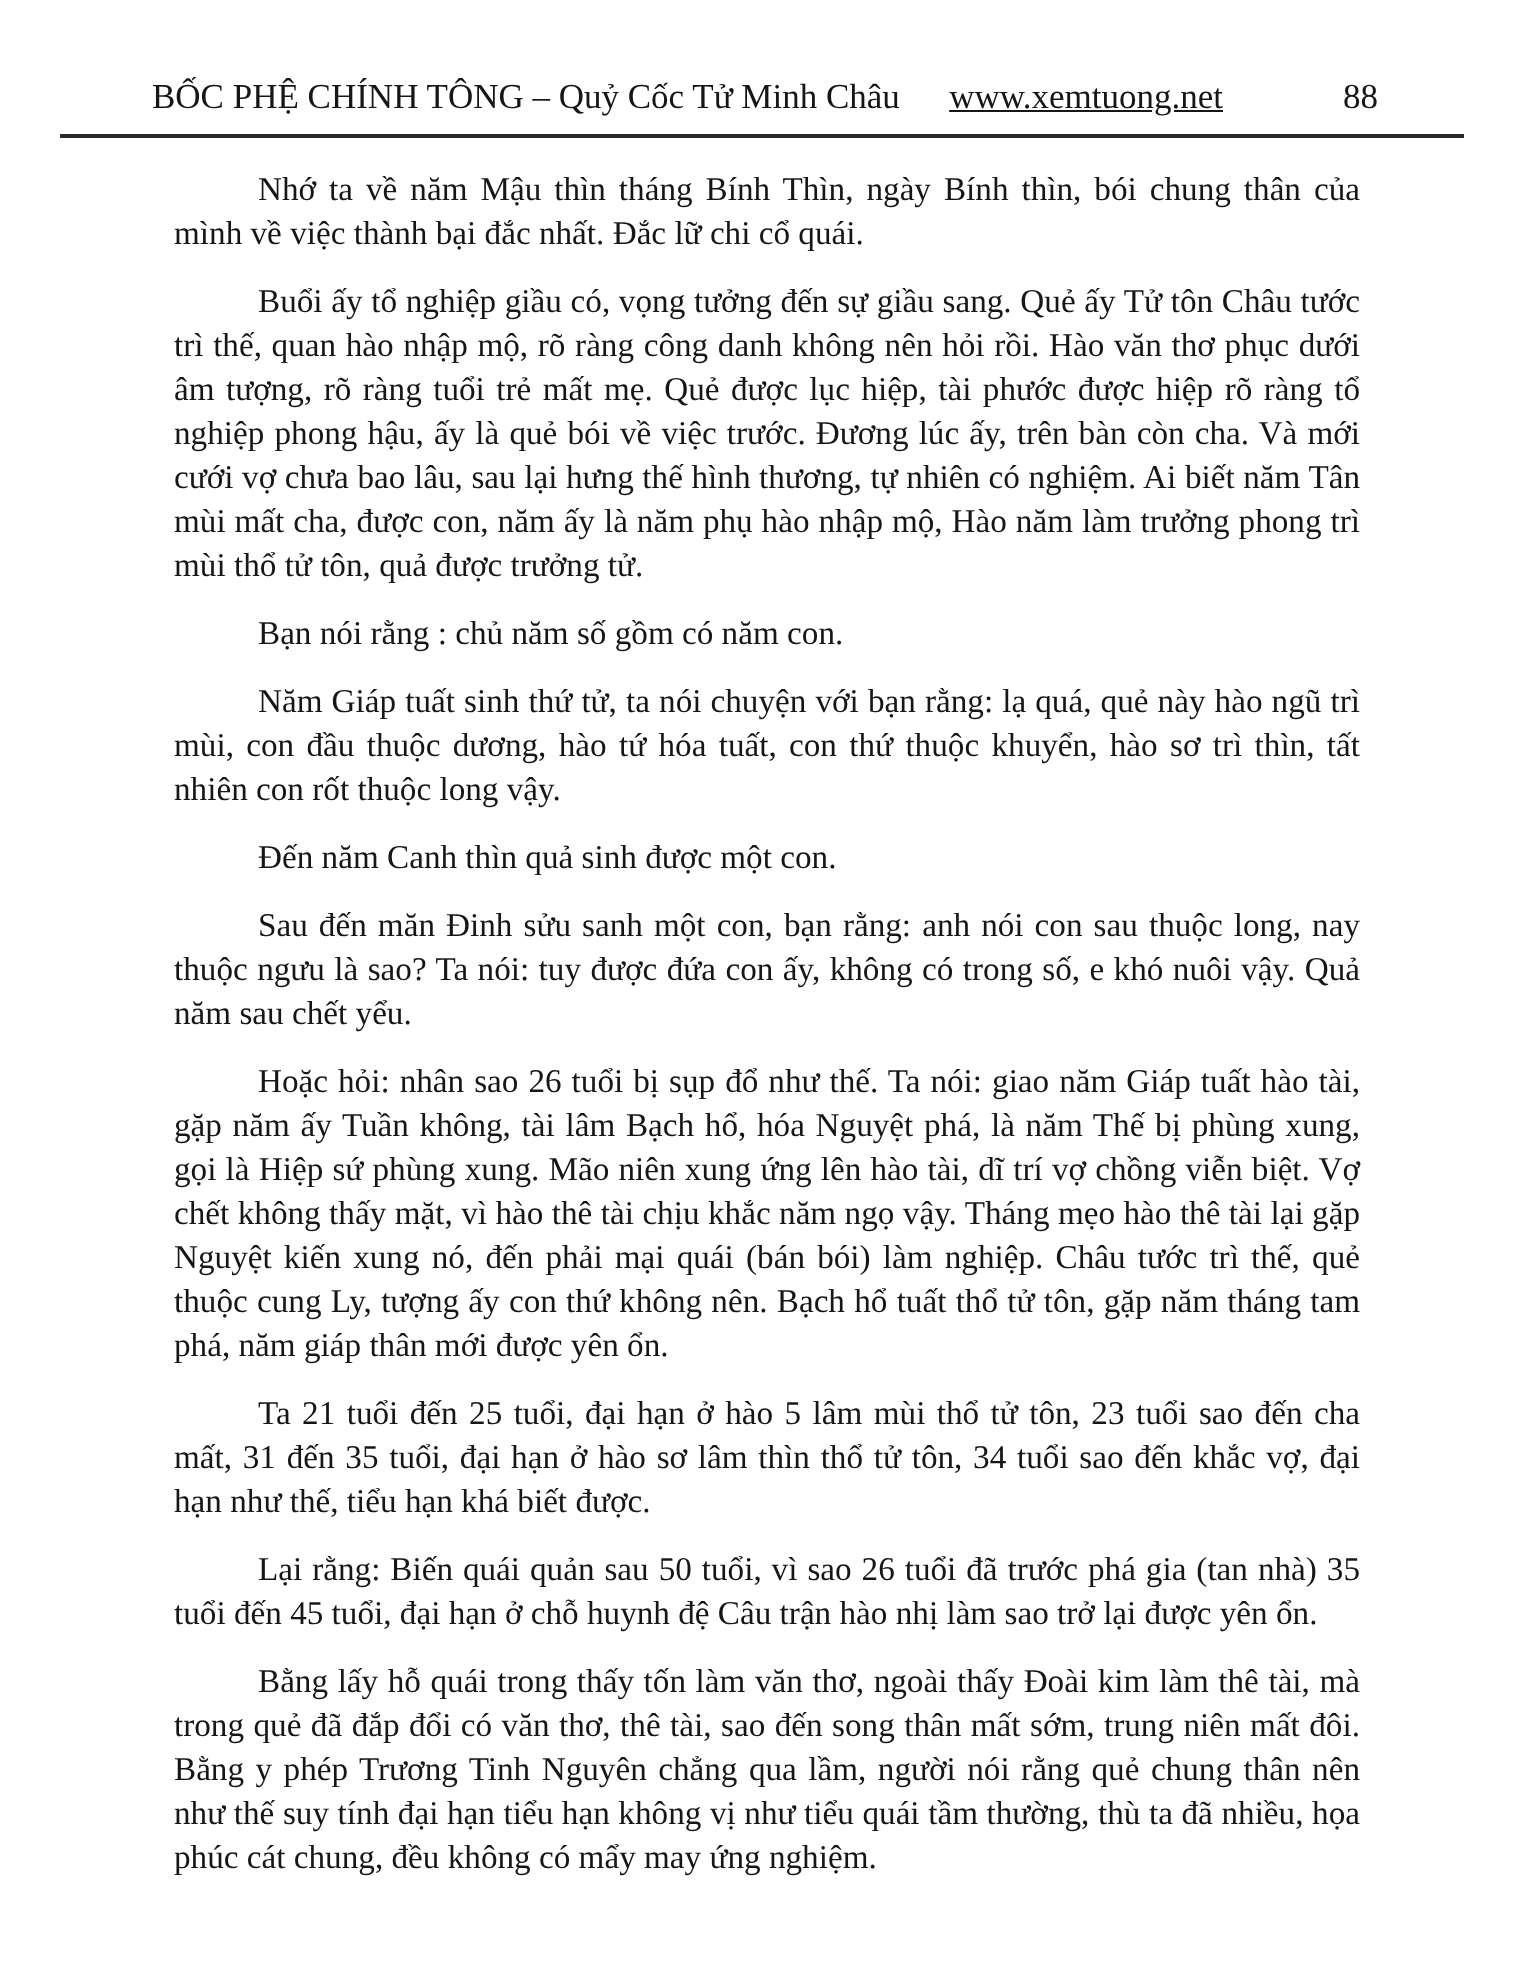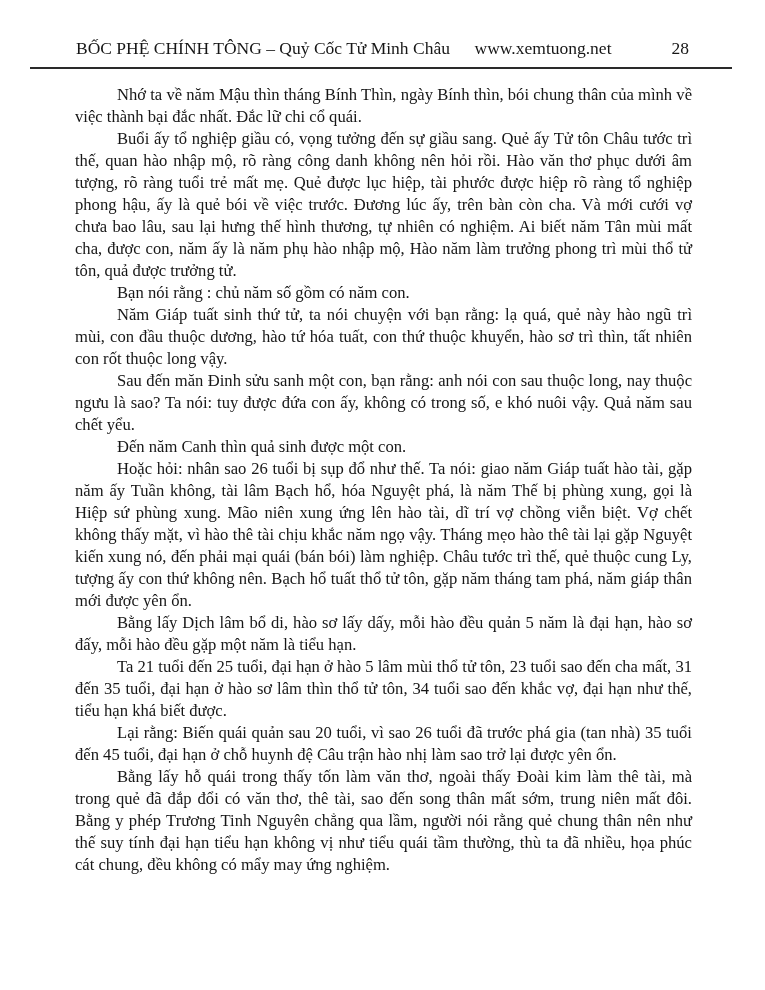--- a/index.html
+++ b/index.html
@@ -21,65 +21,65 @@
     display: flex;
     align-items: center;
     padding: 38px 76px 0 76px;
     font-size: 17.5px;
     line-height: 20px;
     white-space: nowrap;
   }
   .header .title { flex: none; }
   .header .spacer { flex: 1 1 auto; }
   .header .url {
+    text-decoration: underline;
     color: #161616;
     margin-right: 60px;
     cursor: pointer;
   }
   .header .pagenum { flex: none; }
   .rule {
     border: none;
     border-top: 2px solid #2a2a2a;
     margin: 9px 33px 0 30px;
     height: 0;
   }
   .body-text {
     margin: 15px 73px 0 75px;
     font-size: 16.6px;
     line-height: 22px;
     text-align: justify;
   }
   .body-text p {
-    margin: 0;
+    margin: 12px;
     padding: 0;
     text-indent: 42px;
     font-family: Liberation Serif, serif;
   }
 </style>
 </head>
 <body>
 
 <div class="page">
 
   <div class="header">
     <span class="title">BỐC PHỆ CHÍNH TÔNG – Quỷ Cốc Tử Minh Châu</span>
     <span class="spacer"></span>
     <span class="url">www.xemtuong.net</span>
-    <span class="pagenum">28</span>
+    <span class="pagenum">88</span>
   </div>
 
   <div class="rule"></div>
 
   <div class="body-text">
       <p>Nhớ ta về năm Mậu thìn tháng Bính Thìn, ngày Bính thìn, bói chung thân của mình về việc thành bại đắc nhất. Đắc lữ chi cổ quái.</p>
       <p>Buổi ấy tổ nghiệp giầu có, vọng tưởng đến sự giầu sang. Quẻ ấy Tử tôn Châu tước trì thế, quan hào nhập mộ, rõ ràng công danh không nên hỏi rồi. Hào văn thơ phục dưới âm tượng, rõ ràng tuổi trẻ mất mẹ. Quẻ được lục hiệp, tài phước được hiệp rõ ràng tổ nghiệp phong hậu, ấy là quẻ bói về việc trước. Đương lúc ấy, trên bàn còn cha. Và mới cưới vợ chưa bao lâu, sau lại hưng thế hình thương, tự nhiên có nghiệm. Ai biết năm Tân mùi mất cha, được con, năm ấy là năm phụ hào nhập mộ, Hào năm làm trưởng phong trì mùi thổ tử tôn, quả được trưởng tử.</p>
       <p>Bạn nói rằng : chủ năm số gồm có năm con.</p>
       <p>Năm Giáp tuất sinh thứ tử, ta nói chuyện với bạn rằng: lạ quá, quẻ này hào ngũ trì mùi, con đầu thuộc dương, hào tứ hóa tuất, con thứ thuộc khuyển, hào sơ trì thìn, tất nhiên con rốt thuộc long vậy.</p>
+      <p>Đến năm Canh thìn quả sinh được một con.</p>
       <p>Sau đến măn Đinh sửu sanh một con, bạn rằng: anh nói con sau thuộc long, nay thuộc ngưu là sao? Ta nói: tuy được đứa con ấy, không có trong số, e khó nuôi vậy. Quả năm sau chết yểu.</p>
-      <p>Đến năm Canh thìn quả sinh được một con.</p>
       <p>Hoặc hỏi: nhân sao 26 tuổi bị sụp đổ như thế. Ta nói: giao năm Giáp tuất hào tài, gặp năm ấy Tuần không, tài lâm Bạch hổ, hóa Nguyệt phá, là năm Thế bị phùng xung, gọi là Hiệp sứ phùng xung. Mão niên xung ứng lên hào tài, dĩ trí vợ chồng viễn biệt. Vợ chết không thấy mặt, vì hào thê tài chịu khắc năm ngọ vậy. Tháng mẹo hào thê tài lại gặp Nguyệt kiến xung nó, đến phải mại quái (bán bói) làm nghiệp. Châu tước trì thế, quẻ thuộc cung Ly, tượng ấy con thứ không nên. Bạch hổ tuất thổ tử tôn, gặp năm tháng tam phá, năm giáp thân mới được yên ổn.</p>
-      <p>Bằng lấy Dịch lâm bổ di, hào sơ lấy dấy, mỗi hào đều quản 5 năm là đại hạn, hào sơ đấy, mỗi hào đều gặp một năm là tiểu hạn.</p>
       <p>Ta 21 tuổi đến 25 tuổi, đại hạn ở hào 5 lâm mùi thổ tử tôn, 23 tuổi sao đến cha mất, 31 đến 35 tuổi, đại hạn ở hào sơ lâm thìn thổ tử tôn, 34 tuổi sao đến khắc vợ, đại hạn như thế, tiểu hạn khá biết được.</p>
-      <p>Lại rằng: Biến quái quản sau 20 tuổi, vì sao 26 tuổi đã trước phá gia (tan nhà) 35 tuổi đến 45 tuổi, đại hạn ở chỗ huynh đệ Câu trận hào nhị làm sao trở lại được yên ổn.</p>
+      <p>Lại rằng: Biến quái quản sau 50 tuổi, vì sao 26 tuổi đã trước phá gia (tan nhà) 35 tuổi đến 45 tuổi, đại hạn ở chỗ huynh đệ Câu trận hào nhị làm sao trở lại được yên ổn.</p>
       <p>Bằng lấy hỗ quái trong thấy tốn làm văn thơ, ngoài thấy Đoài kim làm thê tài, mà trong quẻ đã đắp đổi có văn thơ, thê tài, sao đến song thân mất sớm, trung niên mất đôi. Bằng y phép Trương Tinh Nguyên chẳng qua lầm, người nói rằng quẻ chung thân nên như thế suy tính đại hạn tiểu hạn không vị như tiểu quái tầm thường, thù ta đã nhiều, họa phúc cát chung, đều không có mẩy may ứng nghiệm.</p>
     </div>
 
 </div>
 
 </body></html>

